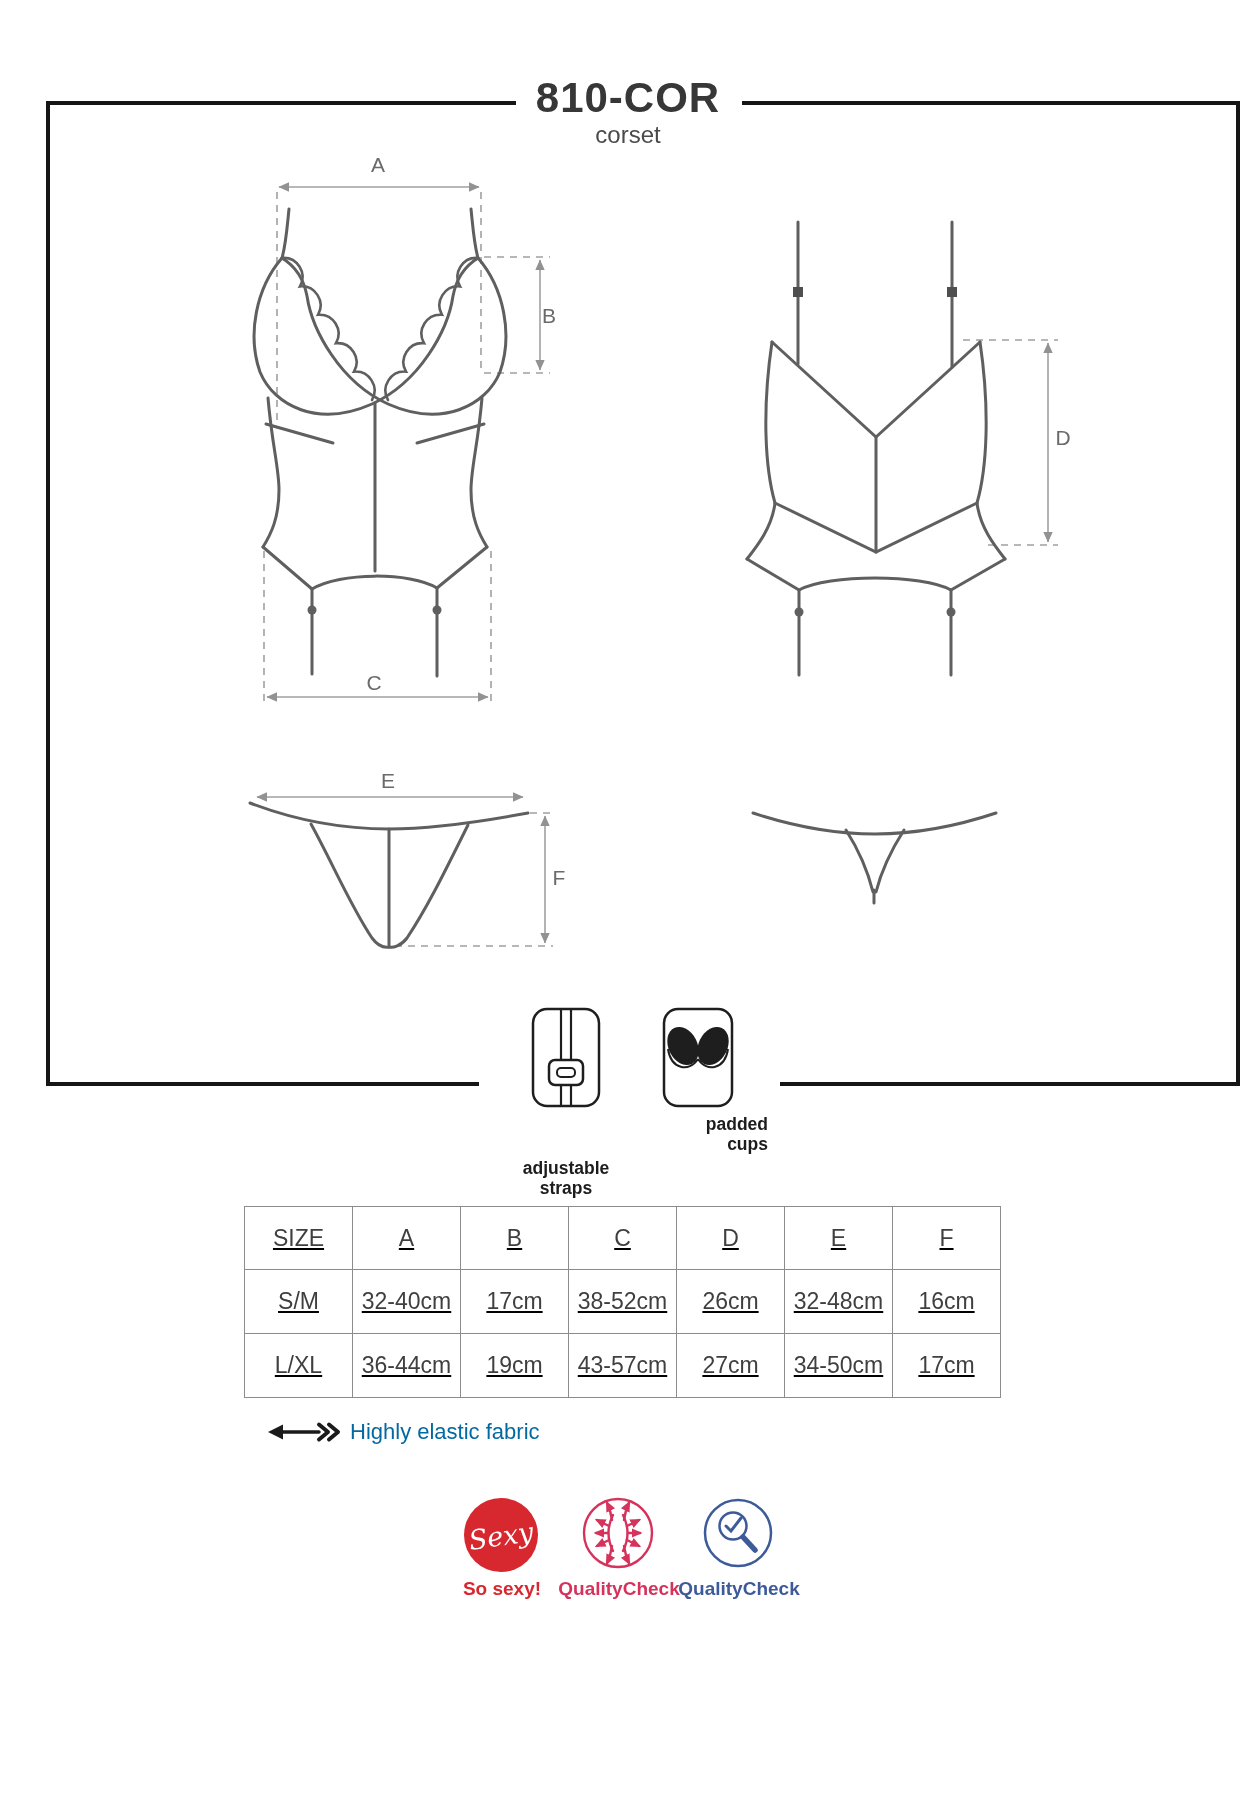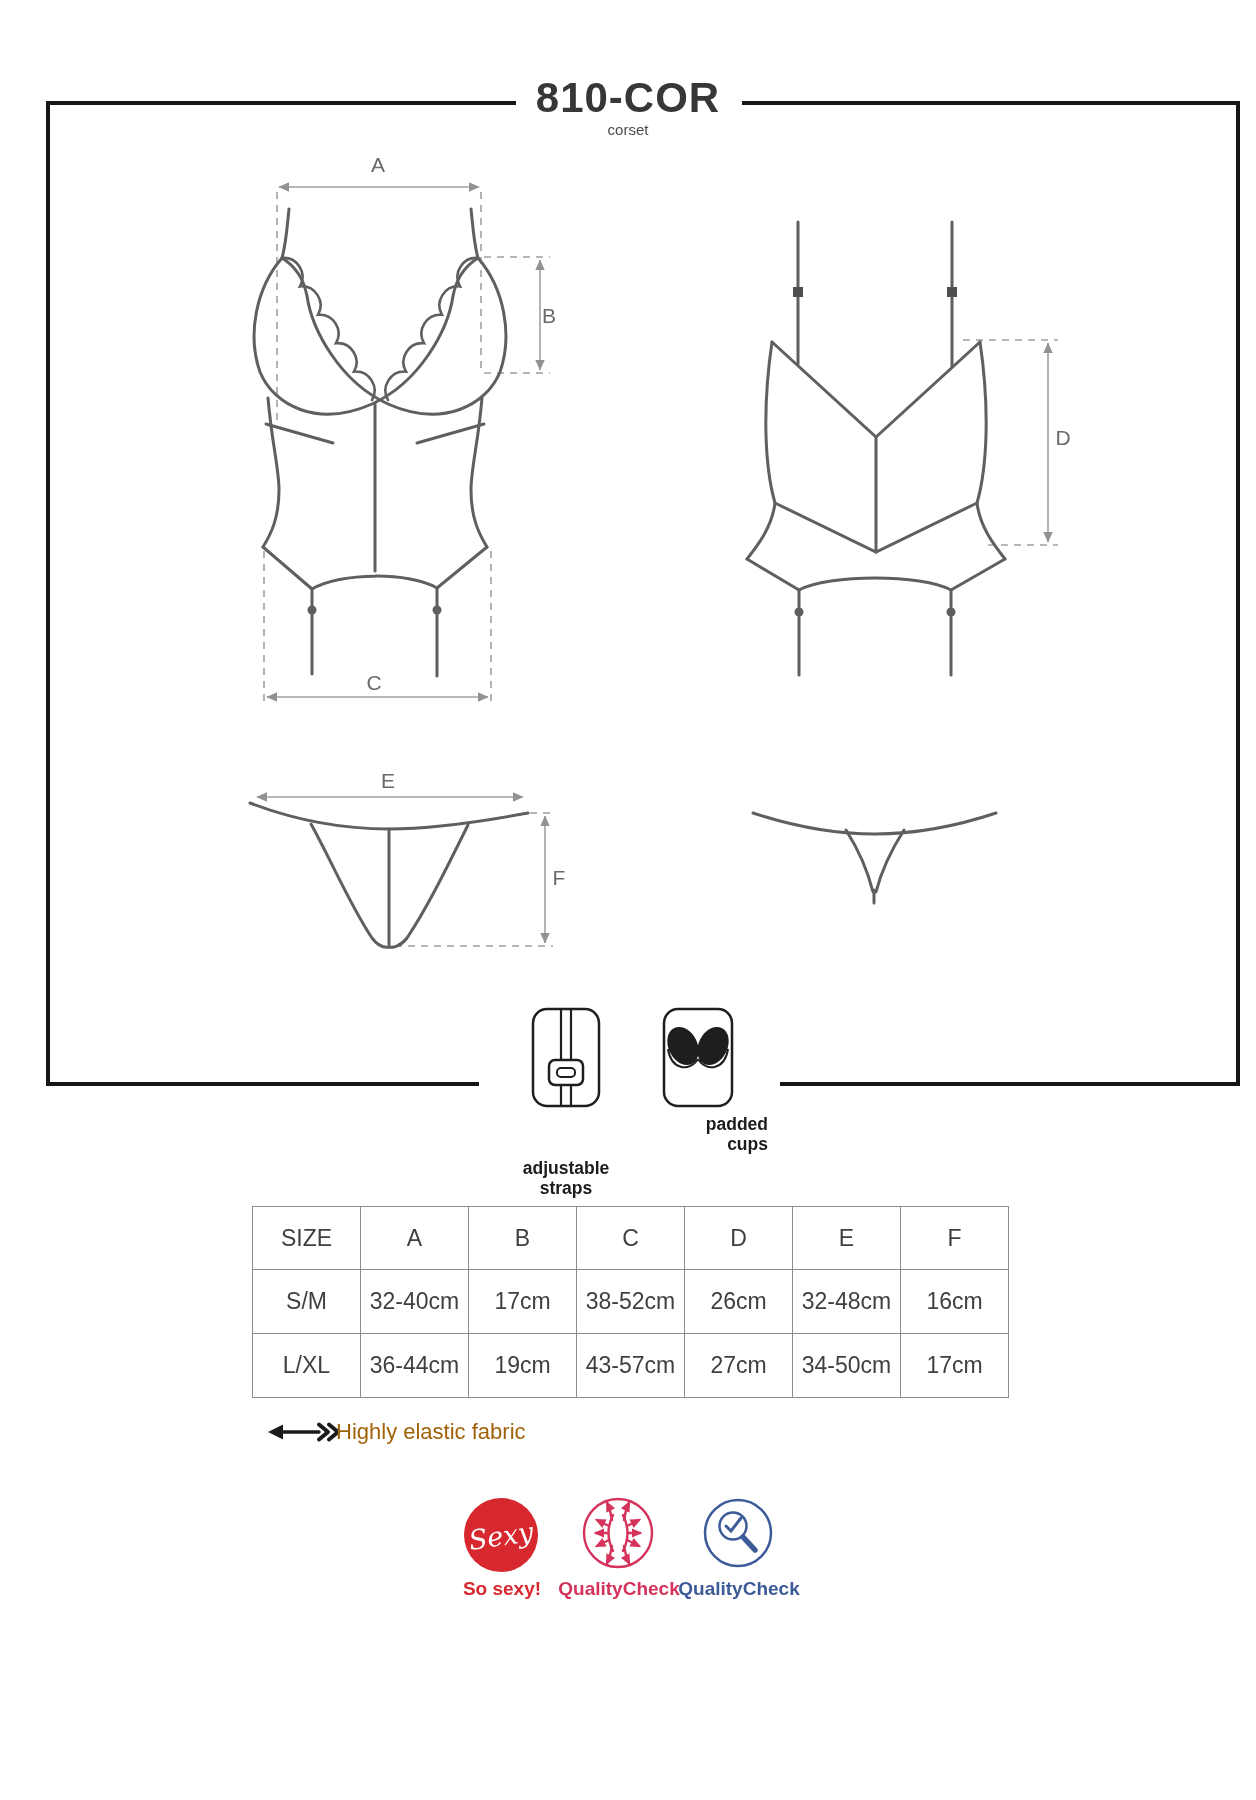--- a/index.html
+++ b/index.html
@@ -4,32 +4,32 @@
 <style>
   html,body{margin:0;padding:0;background:#ffffff;}
   .page{position:relative;width:1256px;height:1800px;background:#fff;overflow:hidden;
         font-family:"Liberation Sans",sans-serif;}
   .frame{position:absolute;left:46px;top:101px;width:1194px;height:985px;
          border:4px solid #161616;box-sizing:border-box;}
   .patch{position:absolute;background:#fff;}
   .title{position:absolute;left:628px;top:74px;transform:translateX(-50%);
          font-size:42px;font-weight:bold;color:#373737;letter-spacing:1px;white-space:nowrap;text-align:center;}
   .subtitle{position:absolute;left:628px;top:121px;transform:translateX(-50%);
-         font-size:15px;color:#4a4a4a;}
+         font-size:24px;color:#4a4a4a;}
   .dim-label{position:absolute;transform:translateX(-50%);font-size:21px;color:#6a6a6a;}
   .feature-label{position:absolute;transform:translateX(-50%);width:140px;text-align:center;
          font-weight:bold;font-size:17.5px;line-height:20px;color:#1c1c1c;}
   .svg-layer{position:absolute;left:0;top:0;}
-  table.size-table{position:absolute;left:252px;top:1206px;border-collapse:collapse;table-layout:fixed;}
+  table.size-table{position:absolute;left:244px;top:1206px;border-collapse:collapse;table-layout:fixed;text-decoration:underline;}
   table.size-table td,table.size-table th{border:1.5px solid #8c8c8c;text-align:center;
          font-weight:normal;font-size:23px;color:#3f3f3f;padding:0;background:#fff;}
   table.size-table th{height:62px;}
   table.size-table td{height:63px;}
   .col-std{width:107px;}
-  .fabric-note{position:absolute;left:336px;top:1419px;font-size:22px;color:#a16207;}
+  .fabric-note{position:absolute;left:350px;top:1419px;font-size:22px;color:#0369a1;}
   .badge-label{position:absolute;transform:translateX(-50%);font-weight:bold;font-size:19px;white-space:nowrap;}
   .badge-label.sexy{left:502px;top:1578px;color:#d7282f;}
   .badge-label.multi{left:619px;top:1578px;color:#d5335c;}
   .badge-label.quality{left:739px;top:1578px;color:#3d5a99;}
   .sexy-script{position:absolute;left:501px;top:1536px;transform:translate(-50%,-50%) rotate(-8deg);
          font-family:"DejaVu Serif",serif;font-style:italic;font-size:27px;color:#ffffff;}
 </style>
 </head>
 <body>
 

